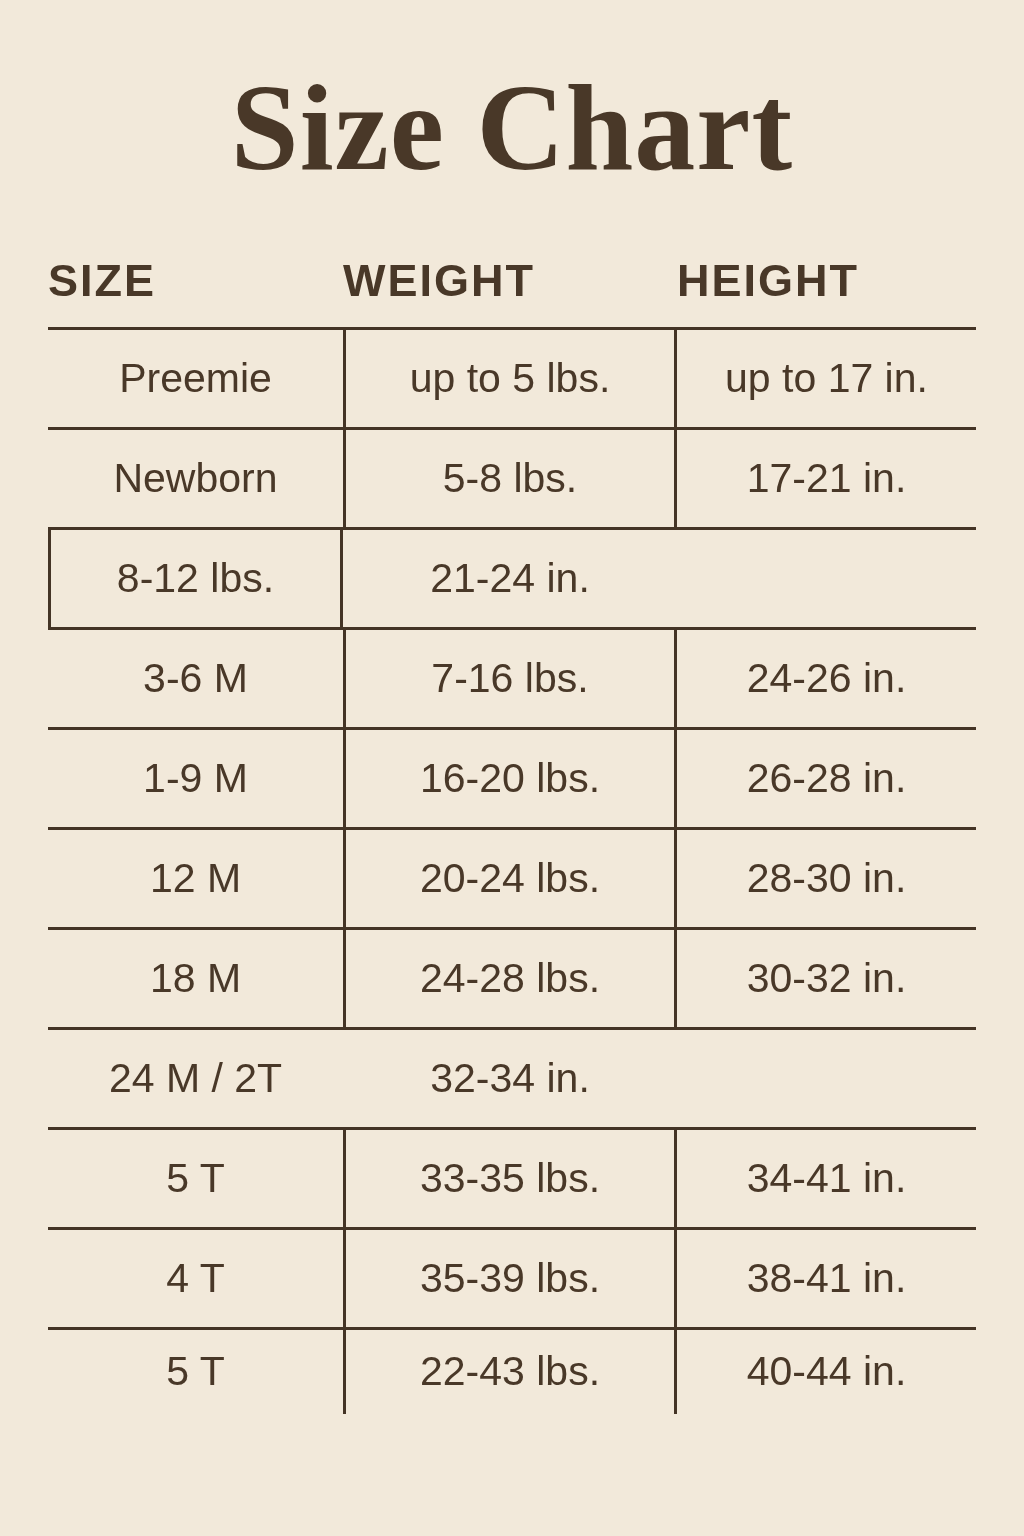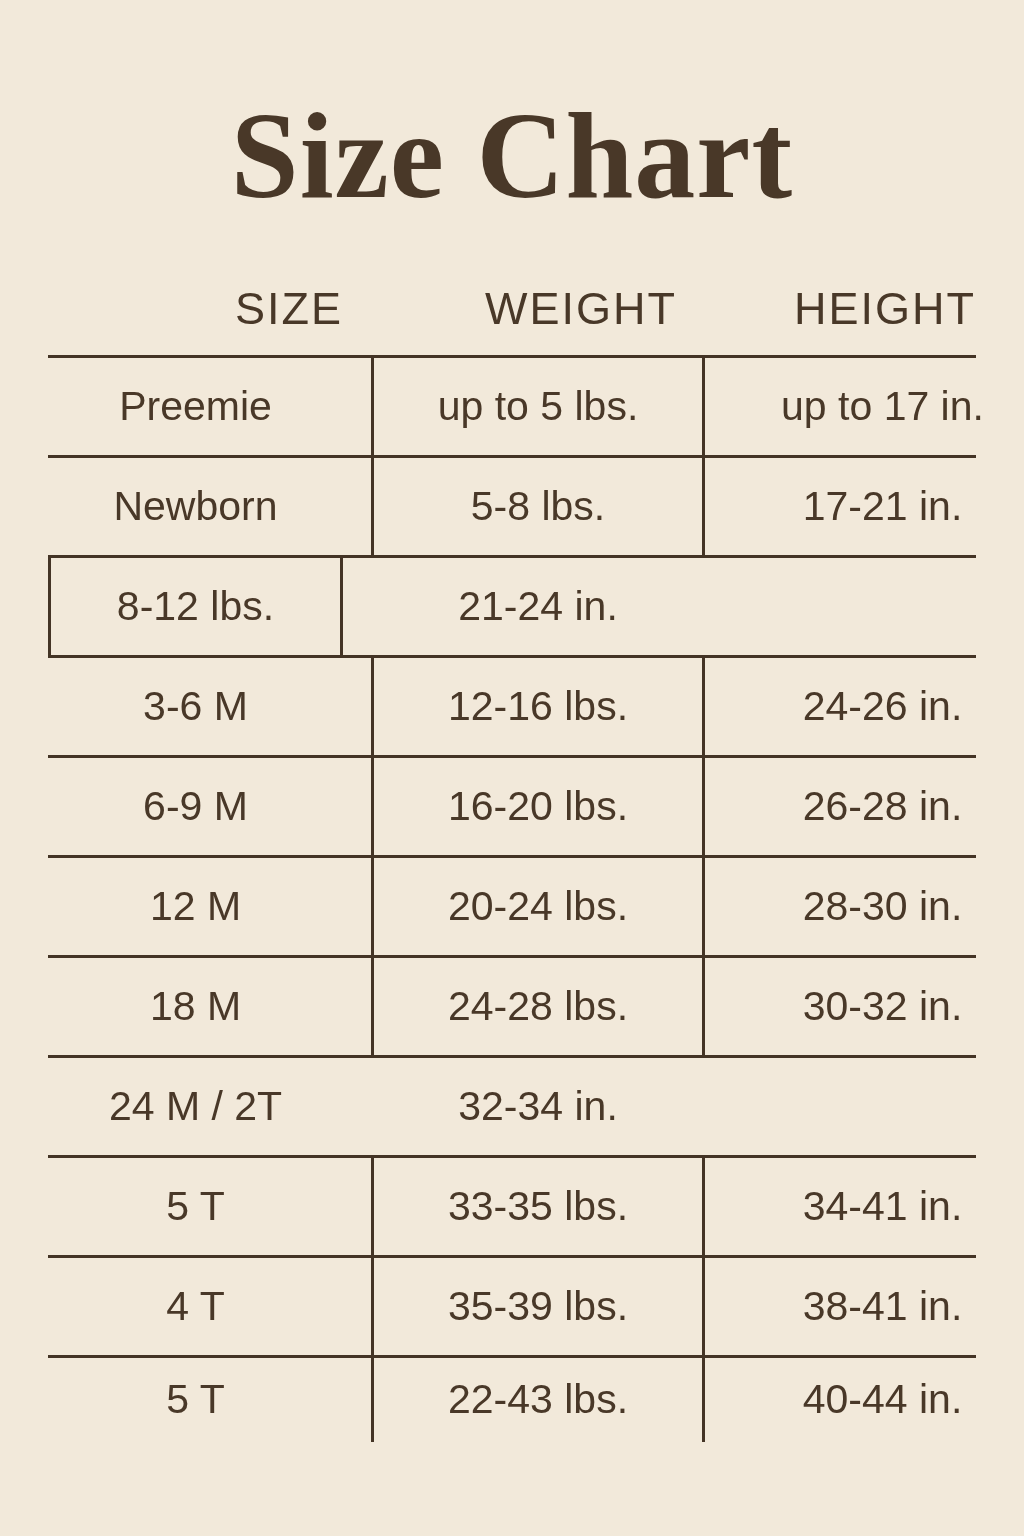--- a/index.html
+++ b/index.html
@@ -15,55 +15,54 @@
     overflow: hidden;
     font-family: "Liberation Sans", sans-serif;
     color: var(--ink);
   }
   .page {
     width: 1024px;
     height: 1536px;
     background: var(--bg);
   }
   .title {
-    padding-top: 80px;
+    padding-top: 52px;
     text-align: center;
     font-family: "Liberation Serif", "DejaVu Serif", serif;
     font-weight: 700;
     font-size: 122px;
     line-height: 1.25;
     letter-spacing: 1px;
     color: var(--ink);
   }
   .size-table {
     width: 928px;
     margin: 30px auto 0 auto;
   }
   .header-row {
     display: grid;
     grid-template-columns: 295px 334px 299px;
     height: 92px;
     align-items: center;
   }
   .header-cell {
-    text-align: right;
-    font-weight: 400;
+    text-align: left;
+    font-weight: 700;
     font-size: 45px;
     letter-spacing: 2px;
     color: var(--ink);
   }
   .table-body {
     border-top: 3px solid var(--rule);
   }
   .table-row {
     display: grid;
     grid-template-columns: 295px 334px 299px;
     height: 100px;
     border-bottom: 3px solid var(--rule);
-    gap: 28px;
   }
   .table-row:last-child {
     border-bottom: none;
     height: 84px;
     text-align: center;
   }
   .cell {
     display: flex;
     align-items: center;
     justify-content: center;
@@ -106,26 +105,26 @@
         <div class="cell height">17-21 in.</div>
       </div>
 
       <div class="table-row">
         <div class="cell weight">8-12 lbs.</div>
         <div class="cell height">21-24 in.</div>
       </div>
 
       <div class="table-row">
         <div class="cell size">3-6 M</div>
-        <div class="cell weight">12-16 lbs.</div>
+        <div class="cell weight">7-16 lbs.</div>
         <div class="cell height">24-26 in.</div>
       </div>
 
       <div class="table-row">
-        <div class="cell size">6-9 M</div>
+        <div class="cell size">1-9 M</div>
         <div class="cell weight">16-20 lbs.</div>
         <div class="cell height">26-28 in.</div>
       </div>
 
       <div class="table-row">
         <div class="cell size">12 M</div>
         <div class="cell weight">20-24 lbs.</div>
         <div class="cell height">28-30 in.</div>
       </div>
 

